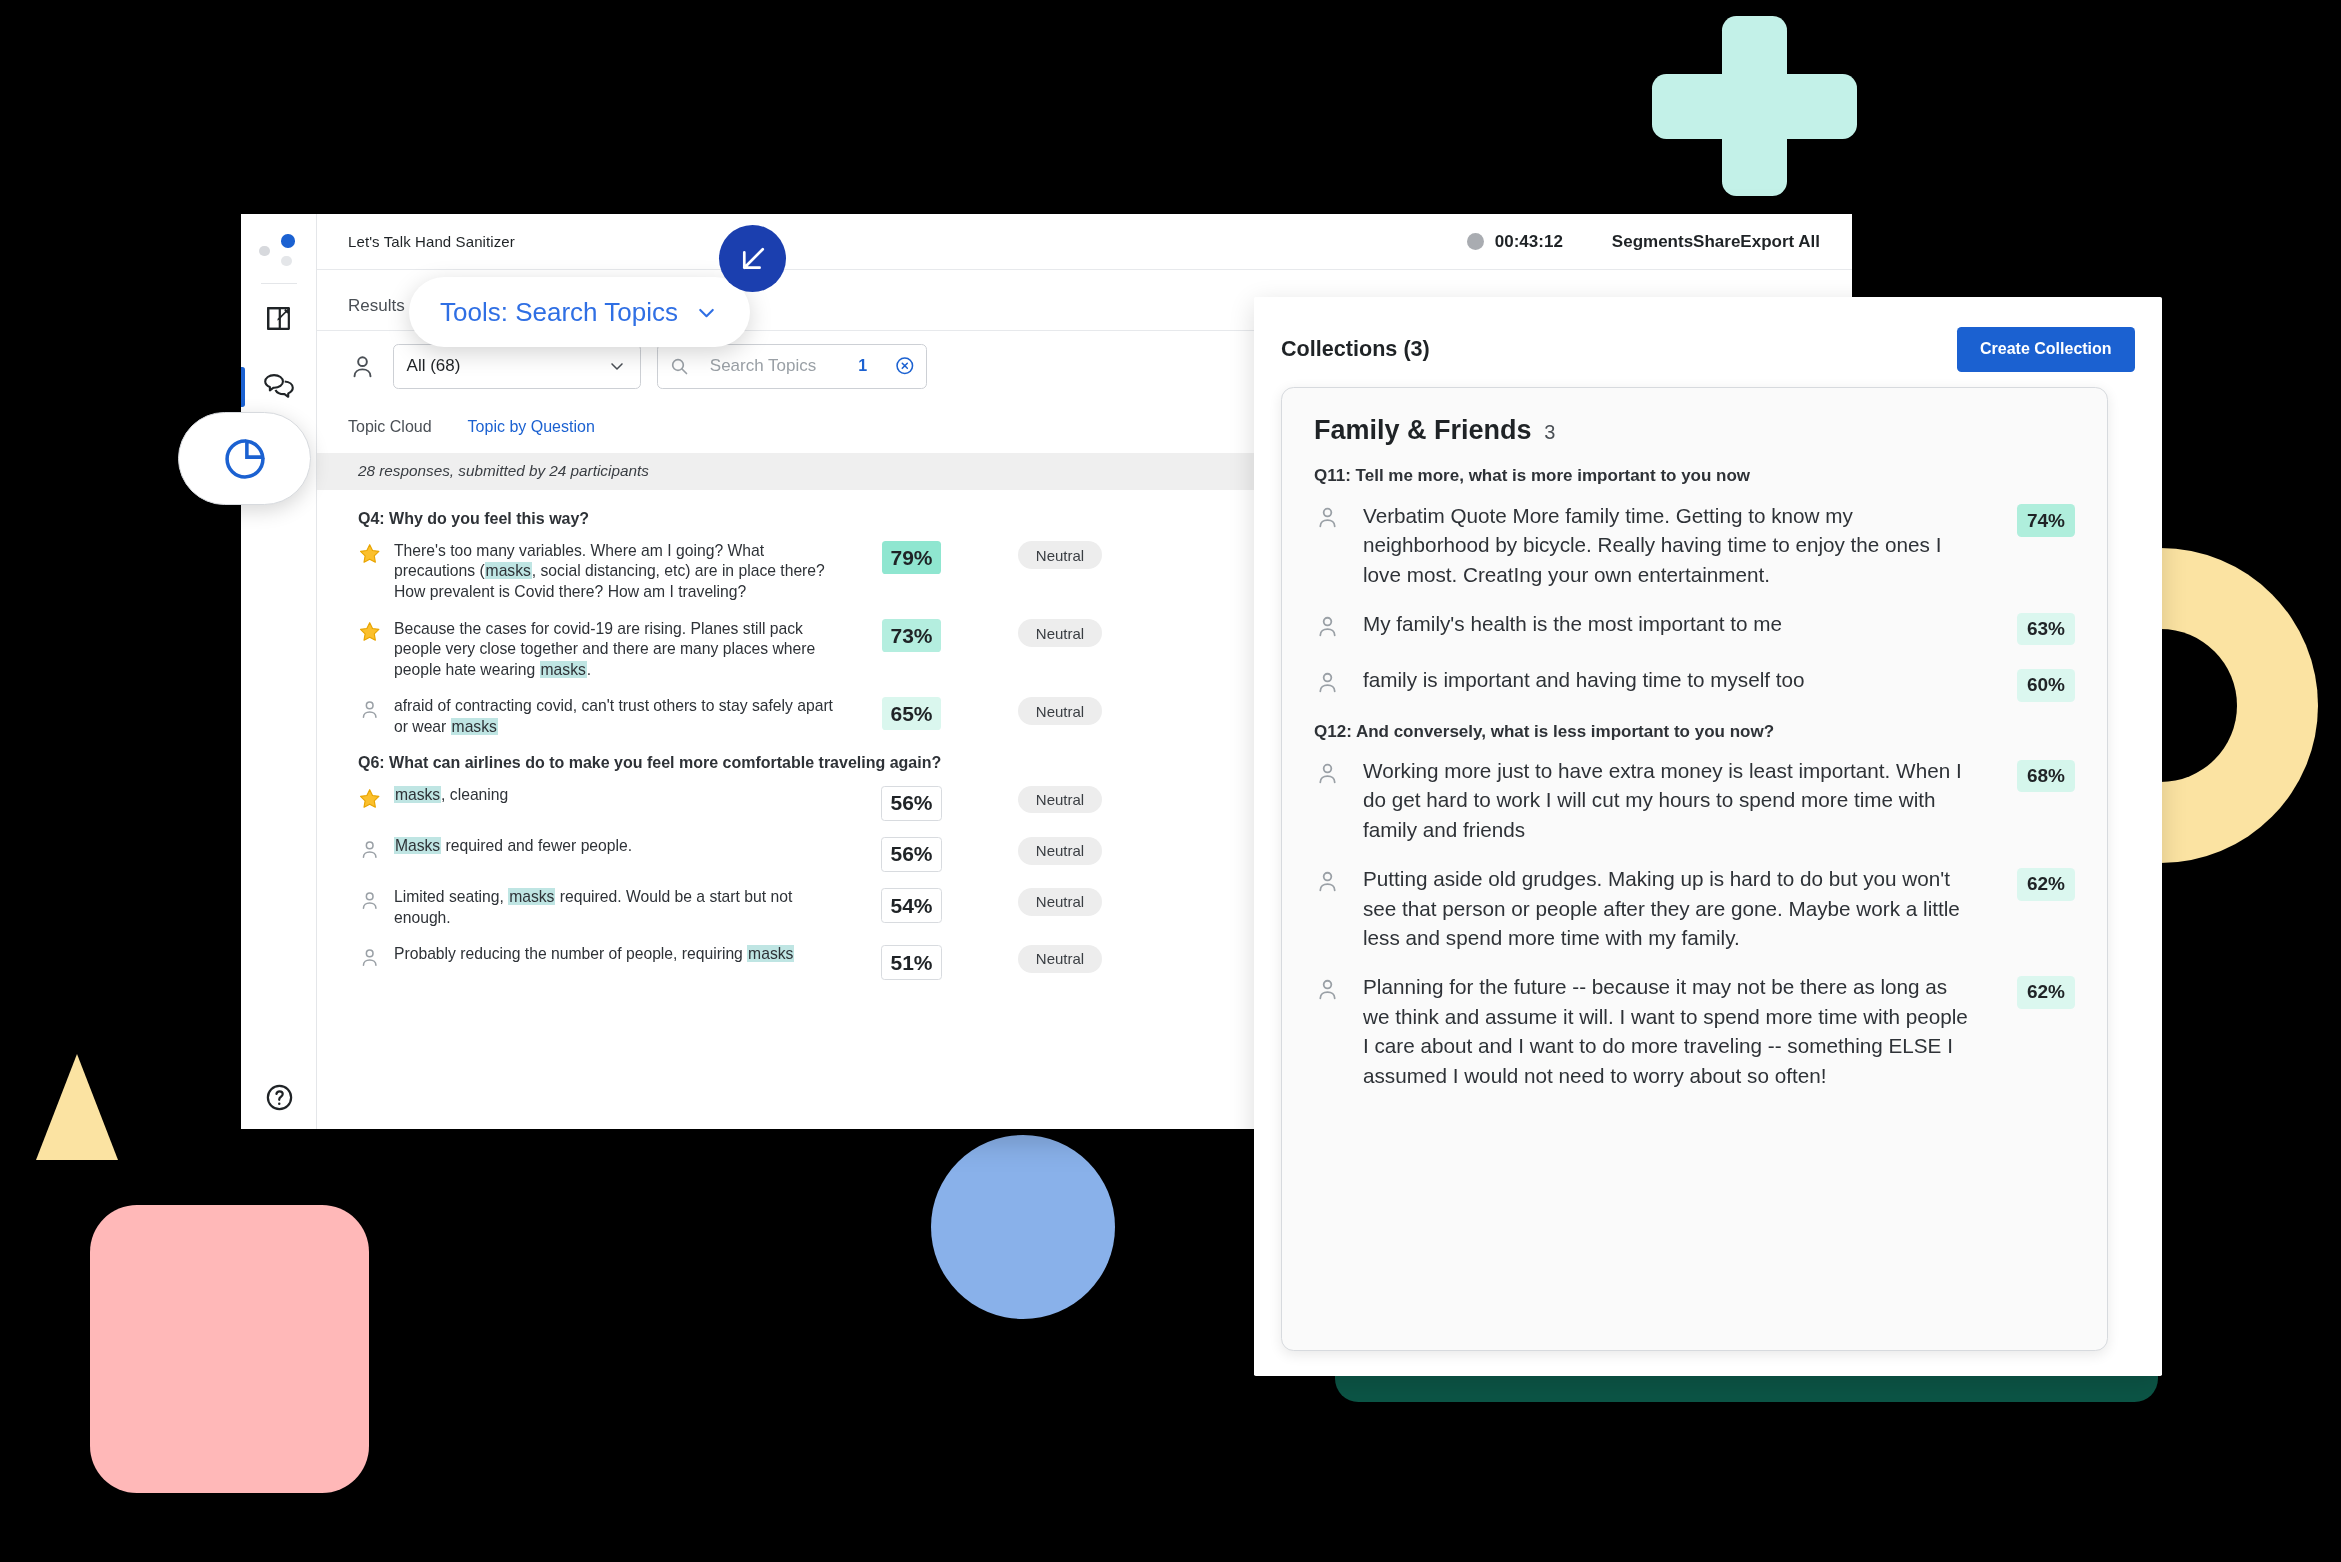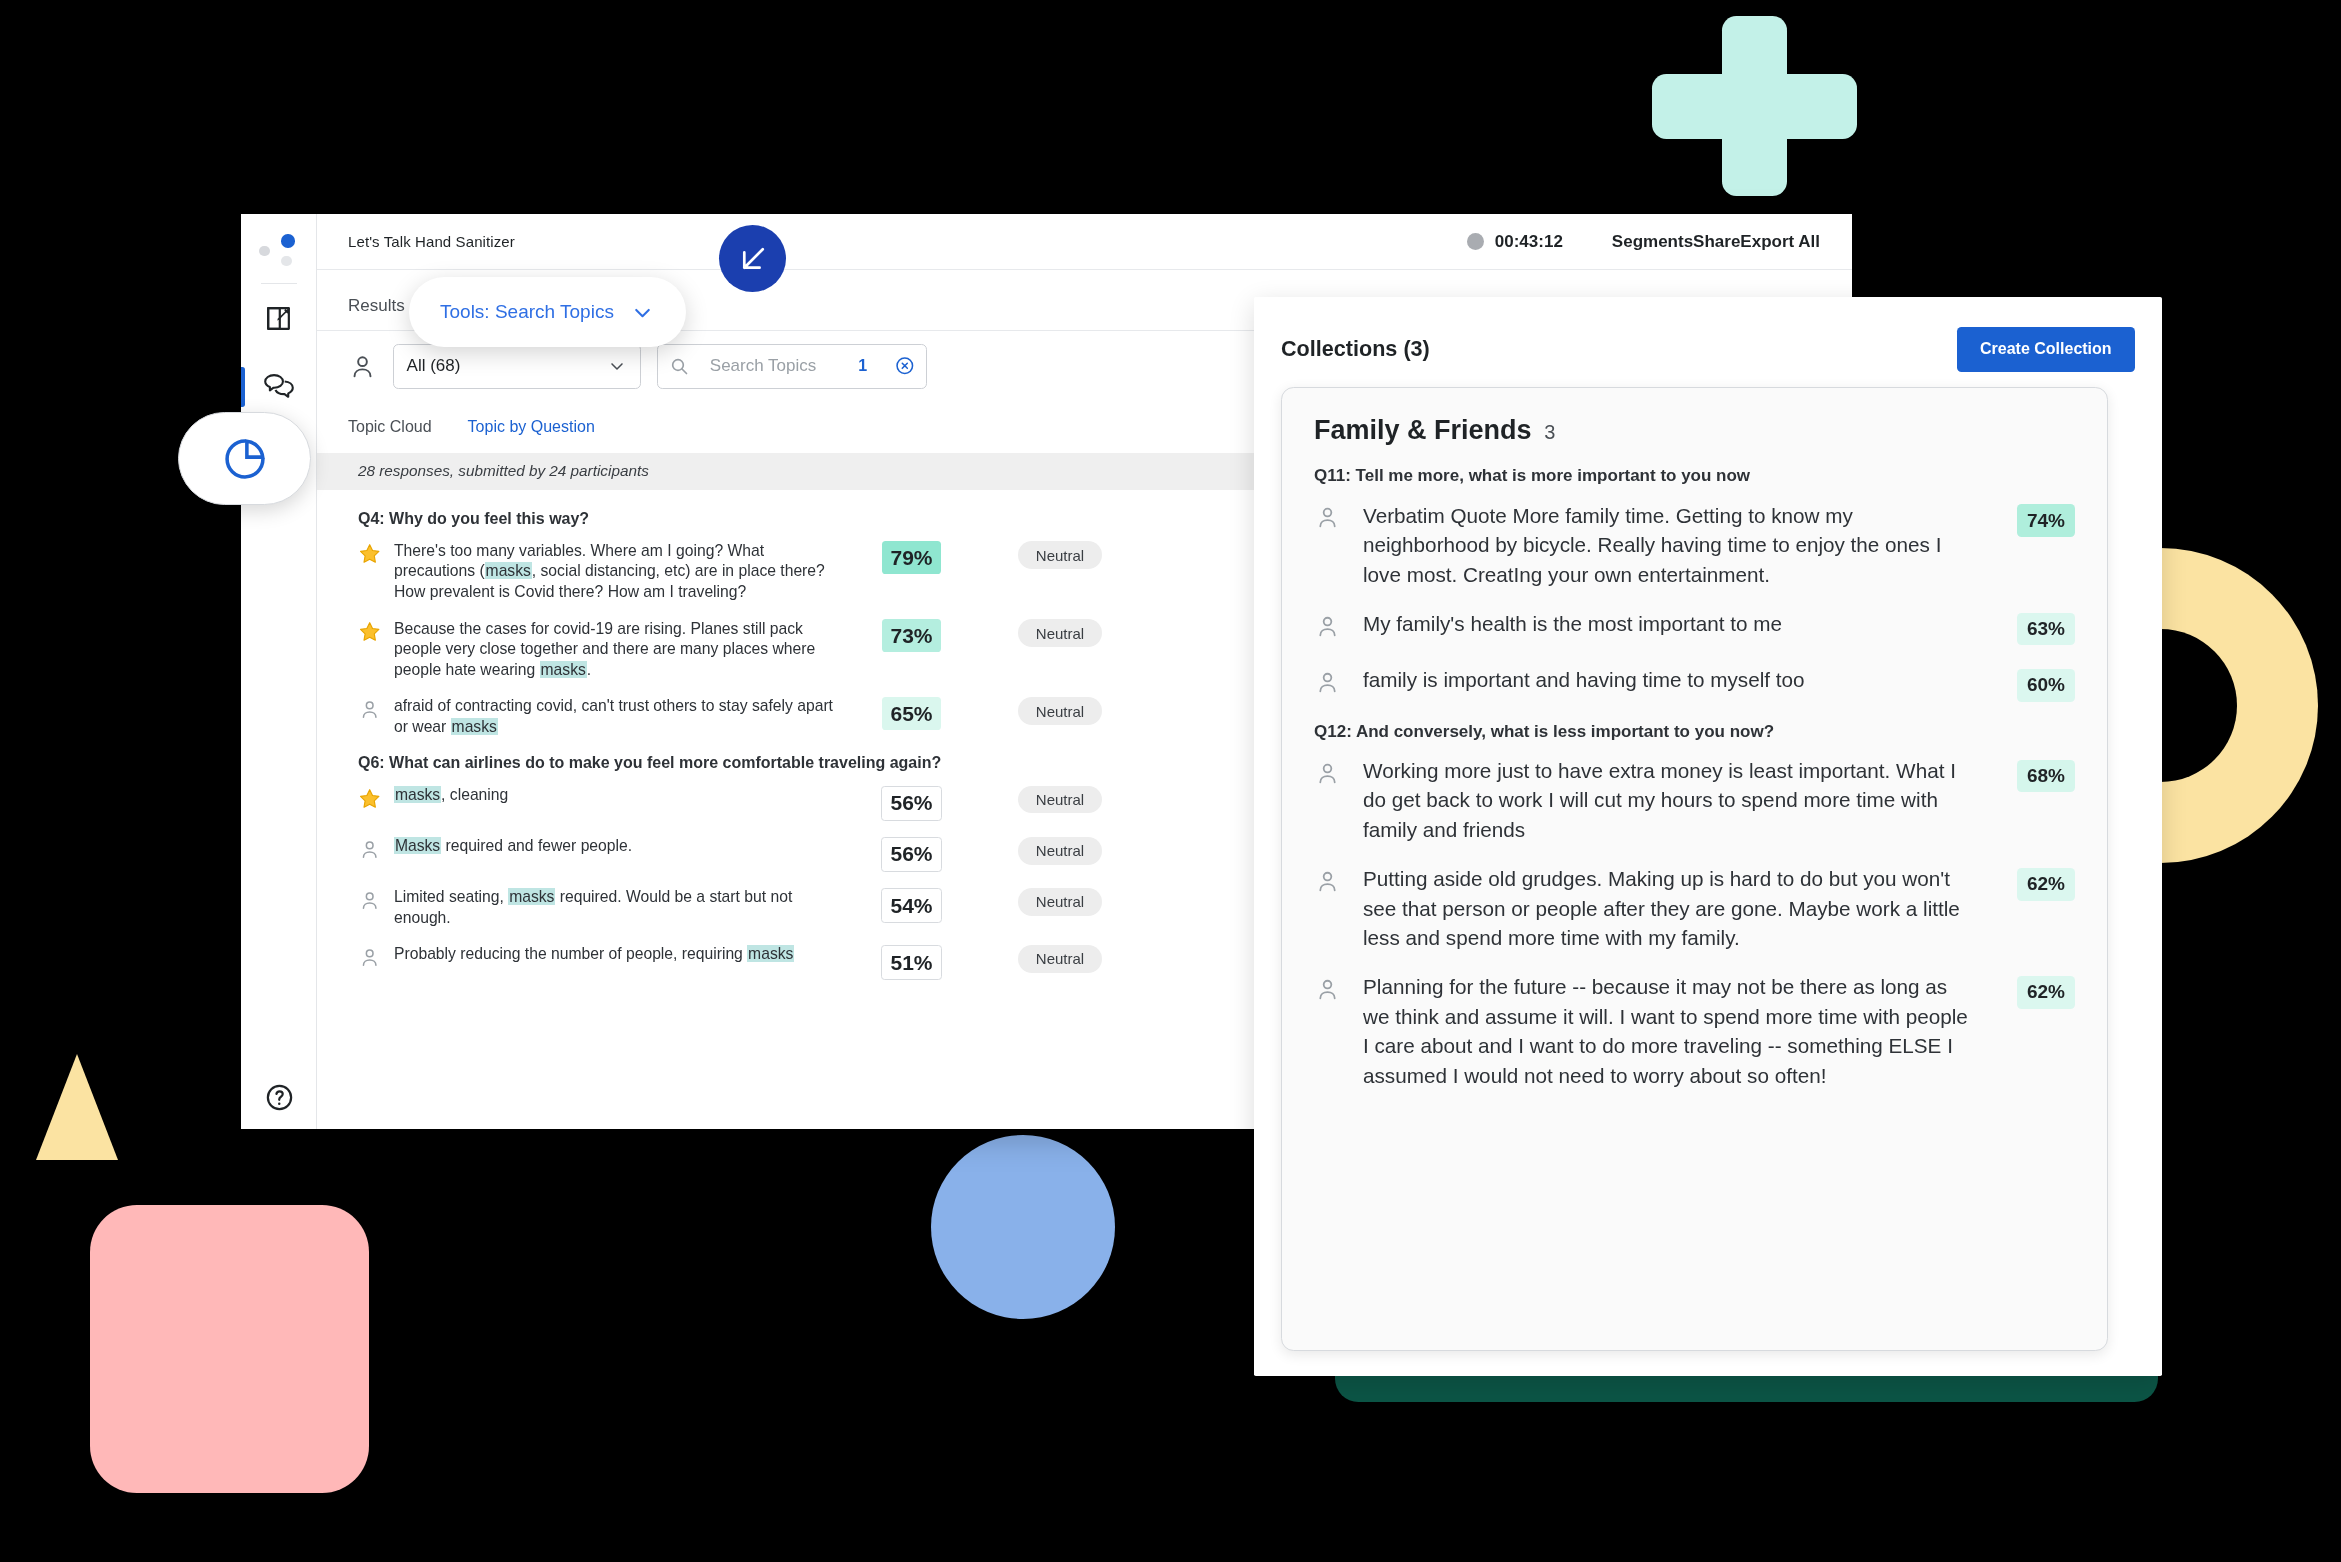--- a/index.html
+++ b/index.html
@@ -206,21 +206,21 @@
   }
 
   
   .tools-pill {
     position: absolute; left: 409px; top: 277px;
     height: 70px; padding: 0 31px;
     background: #FFFFFF; border-radius: 40px;
     box-shadow: 0 6.3px 23.4px rgba(0,0,0,.17);
     display: flex; align-items: center; gap: 16px;
   }
-  .tools-pill-text { font-size: 19px; color: #2F6FE4; white-space: nowrap; }
+  .tools-pill-text { font-size: 26px; color: #2F6FE4; white-space: nowrap; }
 
   
   .badge {
     position: absolute; width: 67px; height: 67px;
     border-radius: 50%; background: #1B3FAF;
     display: flex; align-items: center; justify-content: center;
   }
   .badge-1 { left: 719px; top: 225px; }
   .badge-2 { left: 2079px; top: 342px; }
 
@@ -546,21 +546,21 @@
           <div class="cc-pct-wrap">
             <span class="cc-pct" style="background: rgb(219, 247, 239);">60%</span>
           </div>
         </div>
         <div class="cc-q">Q12: And conversely, what is less important to you now?</div>
         <div class="cc-row">
           <div class="cc-icon"><svg width="27" height="27" viewBox="0 0 24 24" fill="none" stroke="#9AA0A6" stroke-width="1.6">
               <circle cx="12" cy="7.6" r="3.4"></circle>
               <path d="M5.6 19.8c0-3.4 2.8-5.4 6.4-5.4s6.4 2 6.4 5.4" stroke-linecap="round"></path>
             </svg></div>
-          <div class="cc-text">Working more just to have extra money is least important. What I do get back to work I will cut my hours to spend more time with family and friends</div>
+          <div class="cc-text">Working more just to have extra money is least important. When I do get hard to work I will cut my hours to spend more time with family and friends</div>
           <div class="cc-pct-wrap">
             <span class="cc-pct" style="background: rgb(213, 246, 236);">68%</span>
           </div>
         </div>
         <div class="cc-row">
           <div class="cc-icon"><svg width="27" height="27" viewBox="0 0 24 24" fill="none" stroke="#9AA0A6" stroke-width="1.6">
               <circle cx="12" cy="7.6" r="3.4"></circle>
               <path d="M5.6 19.8c0-3.4 2.8-5.4 6.4-5.4s6.4 2 6.4 5.4" stroke-linecap="round"></path>
             </svg></div>
           <div class="cc-text">Putting aside old grudges. Making up is hard to do but you won't see that person or people after they are gone. Maybe work a little less and spend more time with my family.</div>

